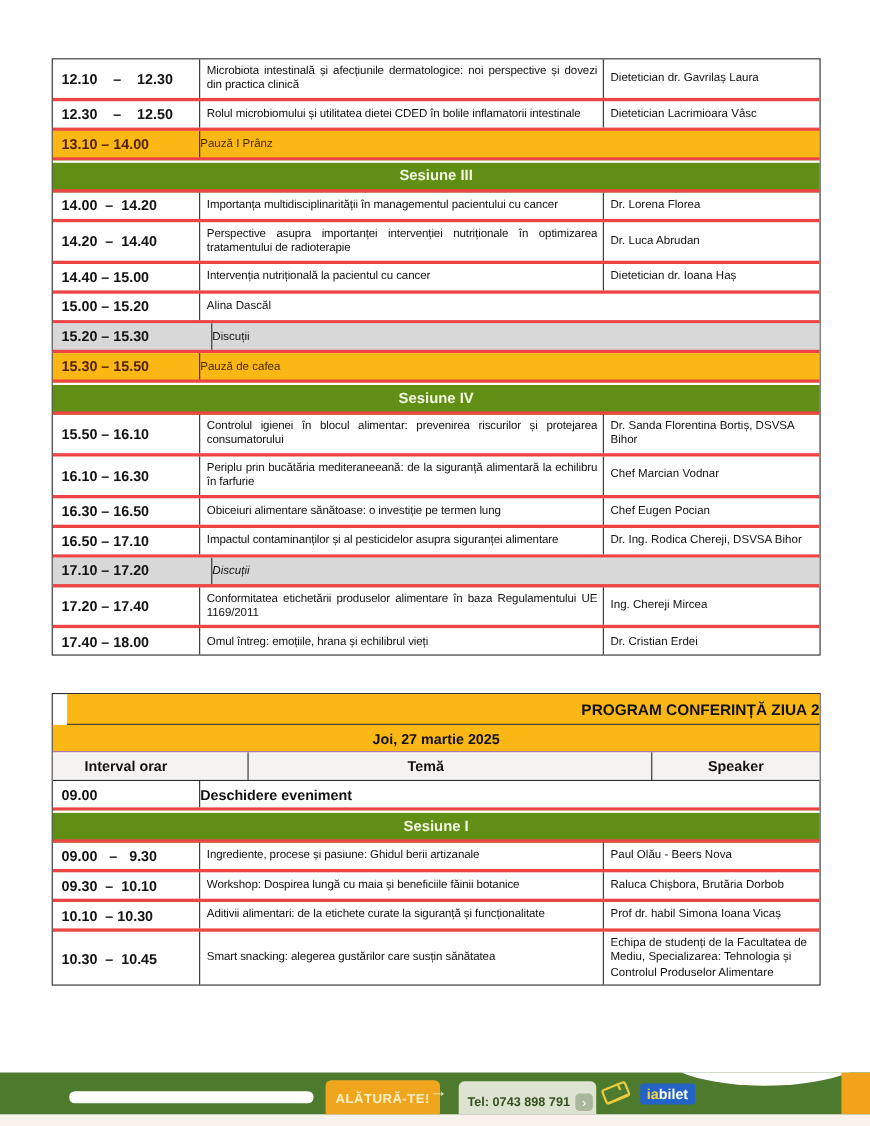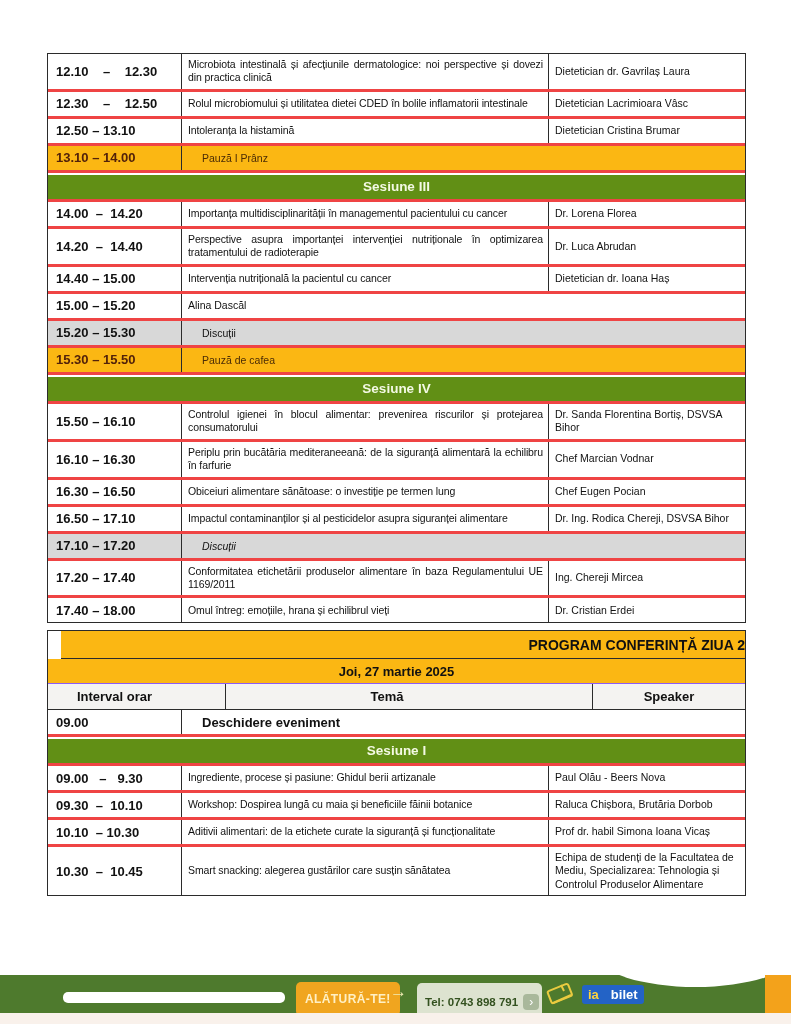--- a/index.html
+++ b/index.html
@@ -12,30 +12,30 @@
   #table2{top:630px;}
 
   .trow{display:grid;grid-template-columns:133px 367px 1fr;border-bottom:3px solid #ef4444;min-height:24px;}
   .trow:last-child{border-bottom:none;}
   .trow.merged{grid-template-columns:133px 1fr;}
   .cell{display:flex;flex-direction:column;justify-content:center;box-sizing:border-box;}
   .cell + .cell{border-left:1px solid #2b2b2b;}
   .time{font-weight:bold;font-size:13px;padding:4px 2px 4px 8px;white-space:pre-wrap;}
   .theme{font-size:10.5px;line-height:1.28;padding:4px 5px 4px 6px;text-align:justify;letter-spacing:-0.1px;}
   .speaker{font-size:10.5px;line-height:1.28;padding:4px 4px 4px 6px;}
-  .mlabel{font-size:10.5px;padding:4px 20px;}
+  .mlabel{font-size:10.5px;padding:4px 0;}
 
   .trow.session{display:block;background:var(--green);border-top:2px solid #fff;}
   .session-cell{text-align:center;color:#F4F9E4;font-weight:bold;font-size:13.5px;padding:4px 0;}
 
   .trow.break{background:var(--yellow);}
   .trow.break .time{color:var(--btime);}
   .trow.break .mlabel{color:var(--btext);}
 
-  .trow.note{background:var(--gray);}
+  .trow.note{background:var(--gray);gap:11px;}
   .trow.note.italic .mlabel{font-style:italic;}
 
   .trow.open .mlabel{font-weight:bold;font-size:13px;}
 
   .title-row{background:var(--yellow);text-align:right;font-weight:bold;font-size:14px;
              padding:6px 0 5px 0;border-bottom:1px solid #2b2b2b;margin-left:13px;}
   .date-row{background:var(--yellow);text-align:center;font-weight:bold;font-size:13px;
             padding:5px 0 4px 0;border-bottom:1px solid #8b5cf6;}
   .head-row{display:grid;grid-template-columns:133px 367px 1fr;background:var(--hgray);
             border-bottom:1px solid #2b2b2b;}
@@ -53,46 +53,41 @@
             font-weight:bold;font-size:12px;border:none;border-radius:5px;padding:0 9px;
             font-family:inherit;letter-spacing:0.4px;z-index:2;cursor:pointer;}
   .farrow{position:absolute;left:390px;top:7px;color:#F0EBB4;font-size:17px;z-index:2;}
   .tel-pill{position:absolute;left:417px;top:8px;height:38px;background:#DDE3D0;border-radius:5px;
             display:flex;align-items:center;gap:5px;padding:0 3px 0 8px;z-index:2;cursor:pointer;}
   .tel-text{color:#33511F;font-size:11.5px;font-weight:bold;white-space:nowrap;}
   .chev{width:16px;height:16px;background:#A9B89B;border-radius:4px;color:#fff;font-size:12px;
         display:flex;align-items:center;justify-content:center;}
   .ticket{position:absolute;left:541px;top:2px;z-index:2;}
   .iabilet{position:absolute;left:582px;top:10px;height:19px;background:var(--lblue);border-radius:3px;
-           display:flex;align-items:center;padding:0 6px;font-weight:bold;font-size:13px;z-index:2;cursor:pointer;gap:12px;}
+           display:flex;align-items:center;padding:0 6px;font-weight:bold;font-size:13px;z-index:2;cursor:pointer;}
   .iabilet .ia{color:#FFD43C;}
   .iabilet .bilet{color:#fff;}
   .orange-strip{position:absolute;right:0;top:0;width:26px;height:38px;background:var(--forange);z-index:3;}
   .footer-strip{height:11px;background:#F9F1EB;}
 </style>
 </head>
 <body>
 
 <div class="page">
 
   <div class="ptable" id="table1">
       <div class="trow">
         <div class="cell time">12.10    –    12.30</div>
         <div class="cell theme">Microbiota intestinală și afecțiunile dermatologice: noi perspective și dovezi din practica clinică</div>
         <div class="cell speaker">Dietetician dr. Gavrilaș Laura</div>
       </div>
       <div class="trow">
         <div class="cell time">12.30    –    12.50</div>
         <div class="cell theme">Rolul microbiomului și utilitatea dietei CDED în bolile inflamatorii intestinale</div>
         <div class="cell speaker">Dietetician Lacrimioara Vâsc</div>
-      </div>
-      <div class="trow">
-        <div class="cell time">12.50 – 13.10</div>
-        <div class="cell theme">Intoleranța la histamină</div>
-        <div class="cell speaker">Dietetician Cristina Brumar</div>
       </div>
       <div class="trow merged break">
         <div class="cell time">13.10 – 14.00</div>
         <div class="cell mlabel">Pauză I Prânz</div>
       </div>
       <div class="trow session">
         <div class="cell session-cell">Sesiune III</div>
       </div>
       <div class="trow">
         <div class="cell time">14.00  –  14.20</div>

